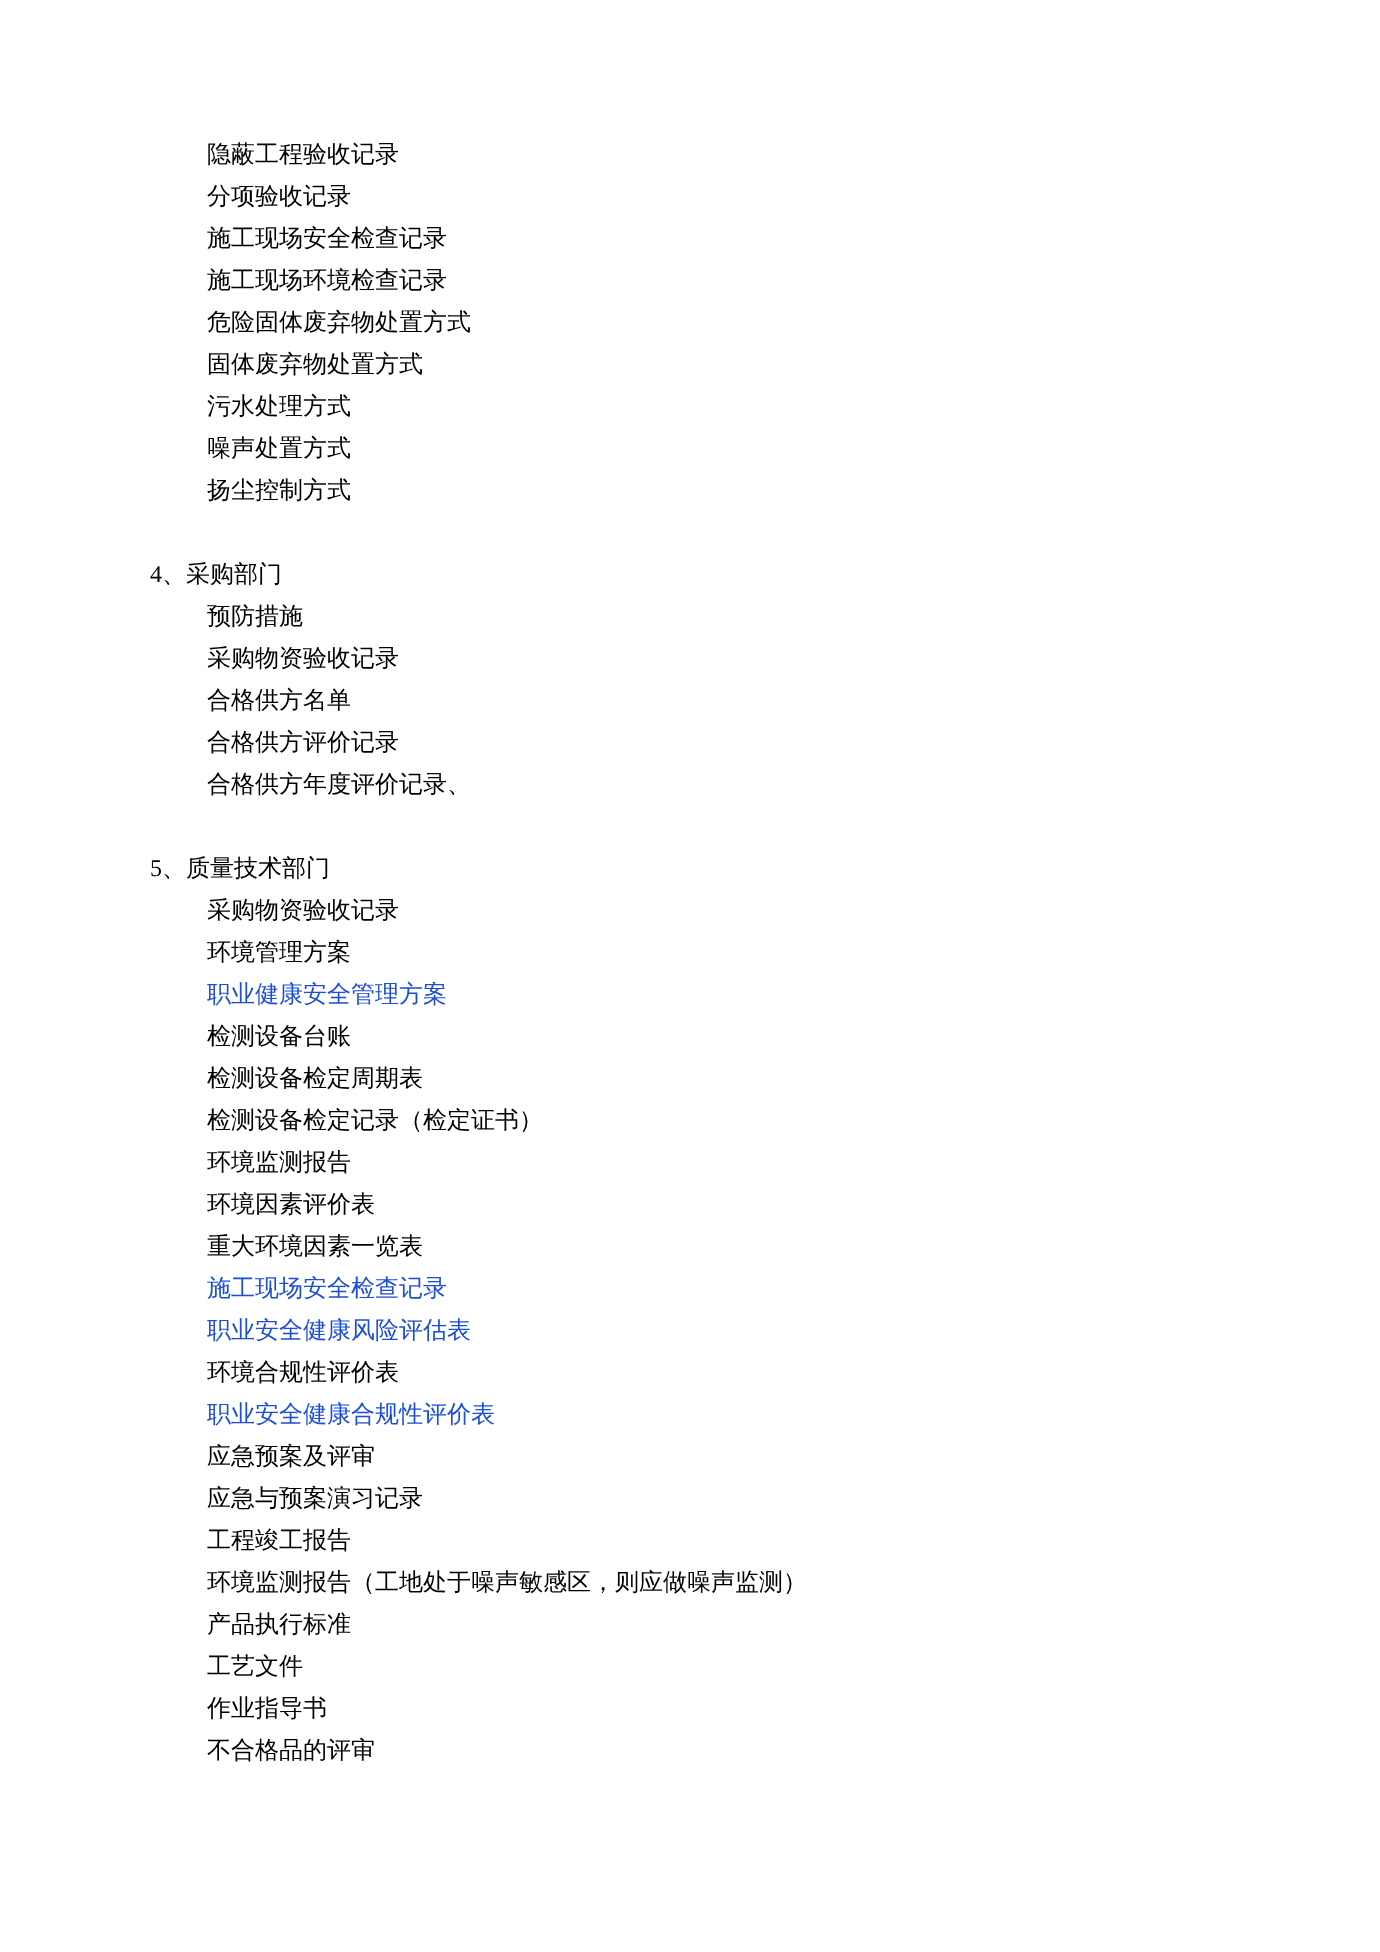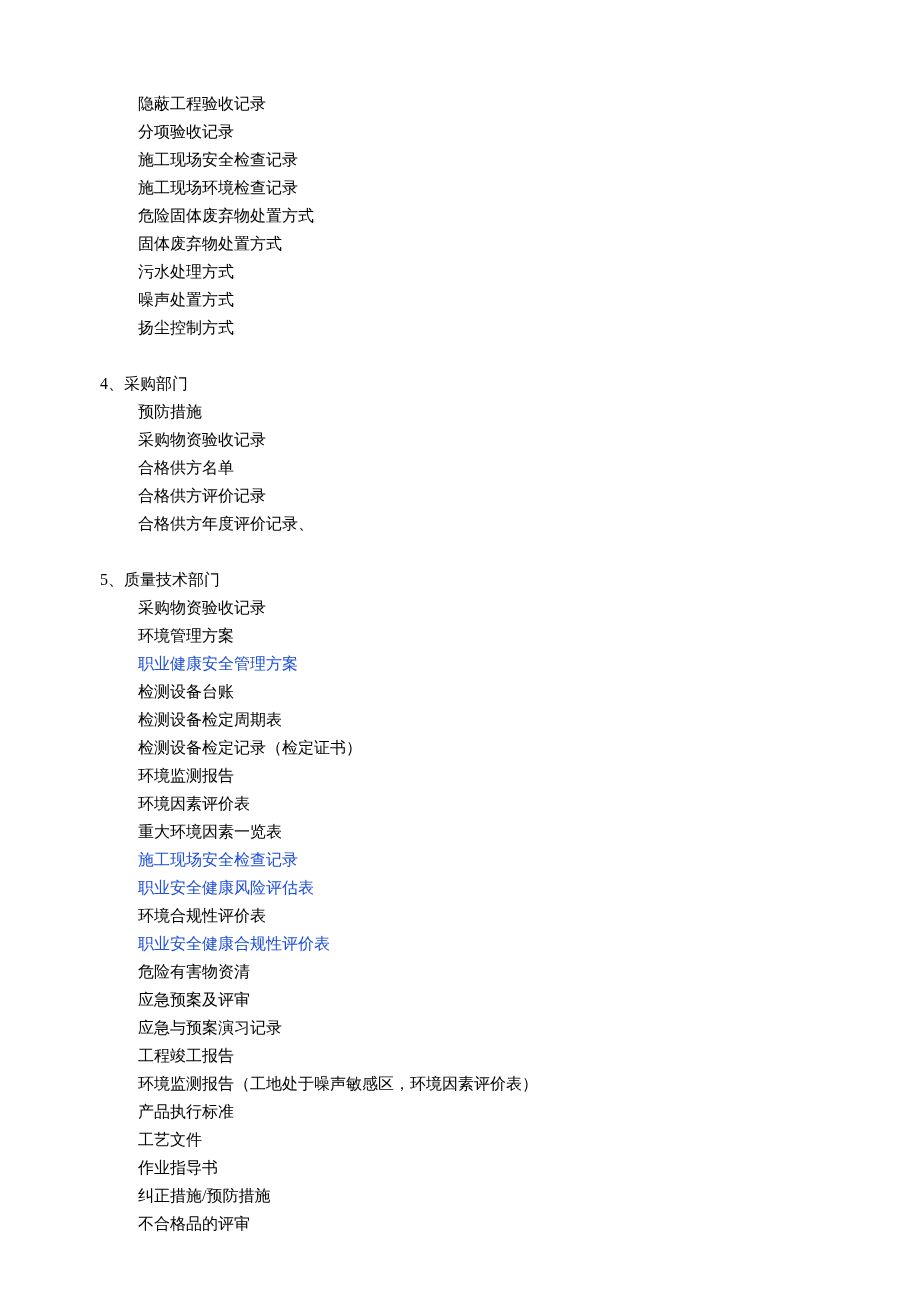--- a/index.html
+++ b/index.html
@@ -64,23 +64,21 @@
     <span class="item-line">检测设备台账</span>
     <span class="item-line">检测设备检定周期表</span>
     <span class="item-line">检测设备检定记录（检定证书）</span>
     <span class="item-line">环境监测报告</span>
     <span class="item-line">环境因素评价表</span>
     <span class="item-line">重大环境因素一览表</span>
     <span class="item-line highlight">施工现场安全检查记录</span>
     <span class="item-line highlight">职业安全健康风险评估表</span>
     <span class="item-line">环境合规性评价表</span>
     <span class="item-line highlight">职业安全健康合规性评价表</span>
-    <span class="item-line">危险有害物资清</span>
     <span class="item-line">应急预案及评审</span>
     <span class="item-line">应急与预案演习记录</span>
     <span class="item-line">工程竣工报告</span>
-    <span class="item-line">环境监测报告（工地处于噪声敏感区，环境因素评价表）</span>
+    <span class="item-line">环境监测报告（工地处于噪声敏感区，则应做噪声监测）</span>
     <span class="item-line">产品执行标准</span>
     <span class="item-line">工艺文件</span>
     <span class="item-line">作业指导书</span>
-    <span class="item-line">纠正措施/预防措施</span>
     <span class="item-line">不合格品的评审</span>
   </div>
 
 </body></html>

